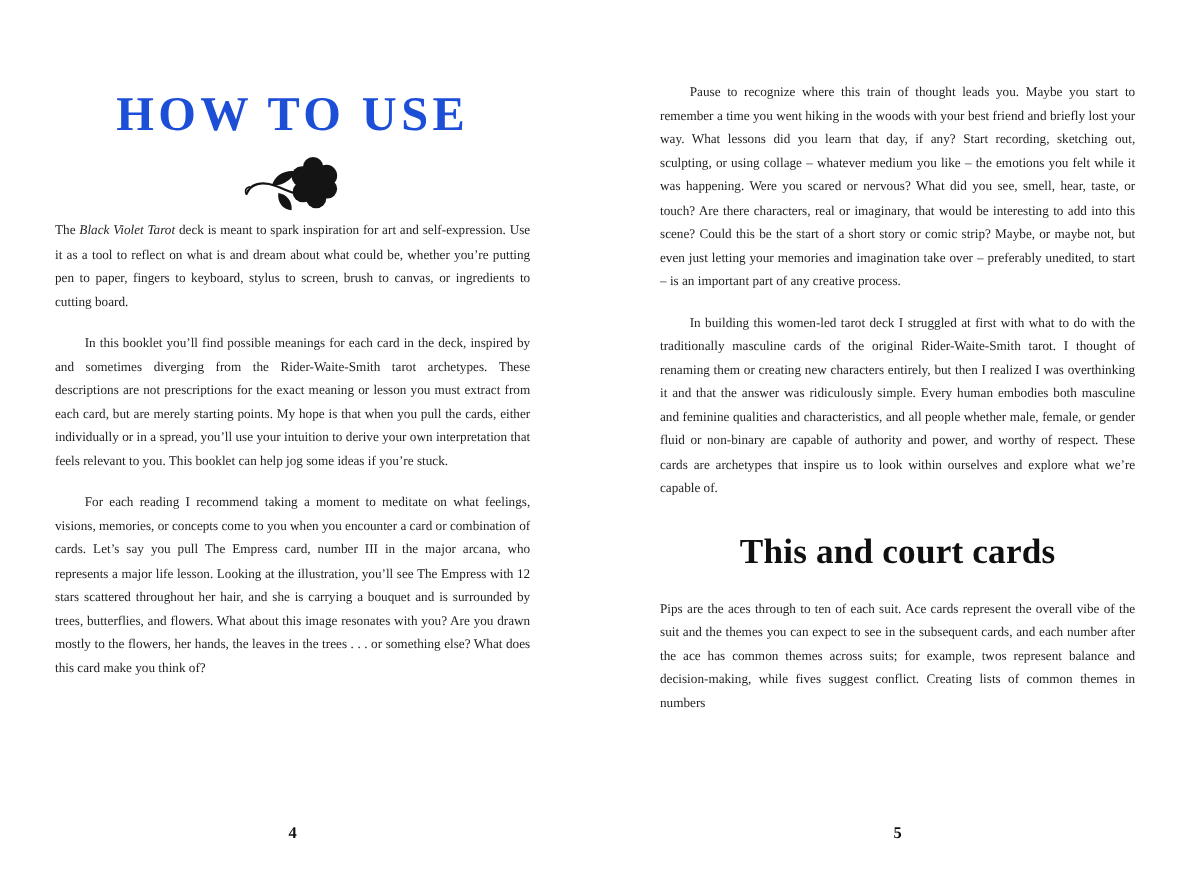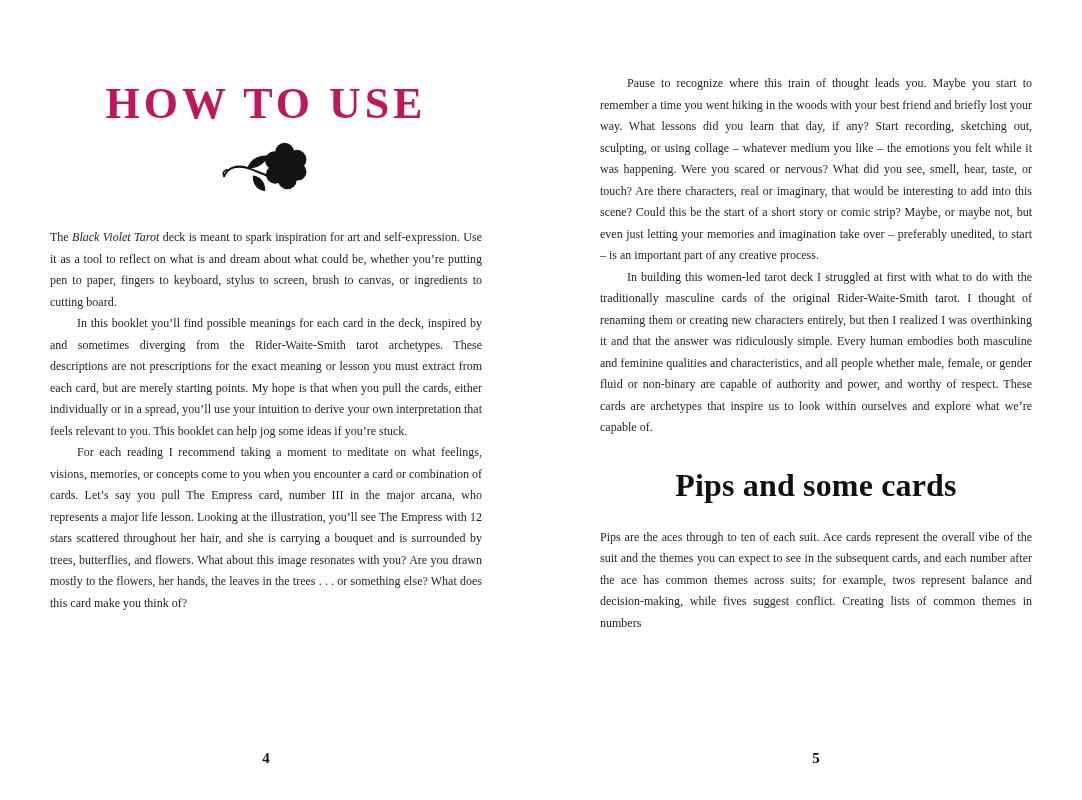--- a/index.html
+++ b/index.html
@@ -25,42 +25,42 @@
   .page-left  { left: 50px; }
   .page-right { left: 600px; }
 
   .chapter-title {
     margin: 80px 0 0 0;
     text-align: center;
     font-weight: 700;
     font-size: 44px;
     line-height: 48px;
     letter-spacing: 0.09em;
-    color: #be185d;
+    color: #1d4ed8;
     font-family: "Liberation Serif", "DejaVu Serif", serif;
   }
   .chapter-title .line { display: block; white-space: nowrap; }
 
   .ornament {
     width: 96px;
     height: 54px;
     margin: 12px auto 0 auto;
   }
   .ornament svg { display: block; width: 100%; height: 100%; }
 
   p.body {
     margin: 0;
     font-size: 12px;
     line-height: 21.5px;
     text-align: justify;
     color: #1e1e1e;
   }
-  p.indent { text-indent: 27px; }
+  p.indent { text-indent: 27px; margin-top: 16px; }
 
-  .page-left p.first { margin-top: 33px; }
+  .page-left p.first { margin-top: 5px; }
   .page-right p.first { margin-top: 73px; }
 
   .section-heading {
     margin: 27px 0 23px 0;
     text-align: center;
     font-weight: 700;
     font-size: 32px;
     line-height: 38px;
     letter-spacing: 0.005em;
     color: #101010;
@@ -118,20 +118,20 @@
     <p class="body indent">For each reading I recommend taking a moment to meditate on what feelings, visions, memories, or concepts come to you when you encounter a card or combination of cards. Let’s say you pull The Empress card, number III in the major arcana, who represents a major life lesson. Looking at the illustration, you’ll see The Empress with 12 stars scattered throughout her hair, and she is carrying a bouquet and is surrounded by trees, butterflies, and flowers. What about this image resonates with you? Are you drawn mostly to the flowers, her hands, the leaves in the trees . . . or something else? What does this card make you think of?</p>
 
     <div class="page-number">4</div>
   </div>
 
   <div class="page page-right">
     <p class="body indent first">Pause to recognize where this train of thought leads you. Maybe you start to remember a time you went hiking in the woods with your best friend and briefly lost your way. What lessons did you learn that day, if any? Start recording, sketching out, sculpting, or using collage – whatever medium you like – the emotions you felt while it was happening. Were you scared or nervous? What did you see, smell, hear, taste, or touch? Are there characters, real or imaginary, that would be interesting to add into this scene? Could this be the start of a short story or comic strip? Maybe, or maybe not, but even just letting your memories and imagination take over – preferably unedited, to start – is an important part of any creative process.</p>
 
     <p class="body indent">In building this women-led tarot deck I struggled at first with what to do with the traditionally masculine cards of the original Rider-Waite-Smith tarot. I thought of renaming them or creating new characters entirely, but then I realized I was overthinking it and that the answer was ridiculously simple. Every human embodies both masculine and feminine qualities and characteristics, and all people whether male, female, or gender fluid or non-binary are capable of authority and power, and worthy of respect. These cards are archetypes that inspire us to look within ourselves and explore what we’re capable of.</p>
 
-    <h2 class="section-heading">Pips and some cards</h2>
+    <h2 class="section-heading">This and court cards</h2>
 
     <p class="body">Pips are the aces through to ten of each suit. Ace cards represent the overall vibe of the suit and the themes you can expect to see in the subsequent cards, and each number after the ace has common themes across suits; for example, twos represent balance and decision-making, while fives suggest conflict. Creating lists of common themes in numbers</p>
 
     <div class="page-number">5</div>
   </div>
 
 </div>
 
 </body></html>

